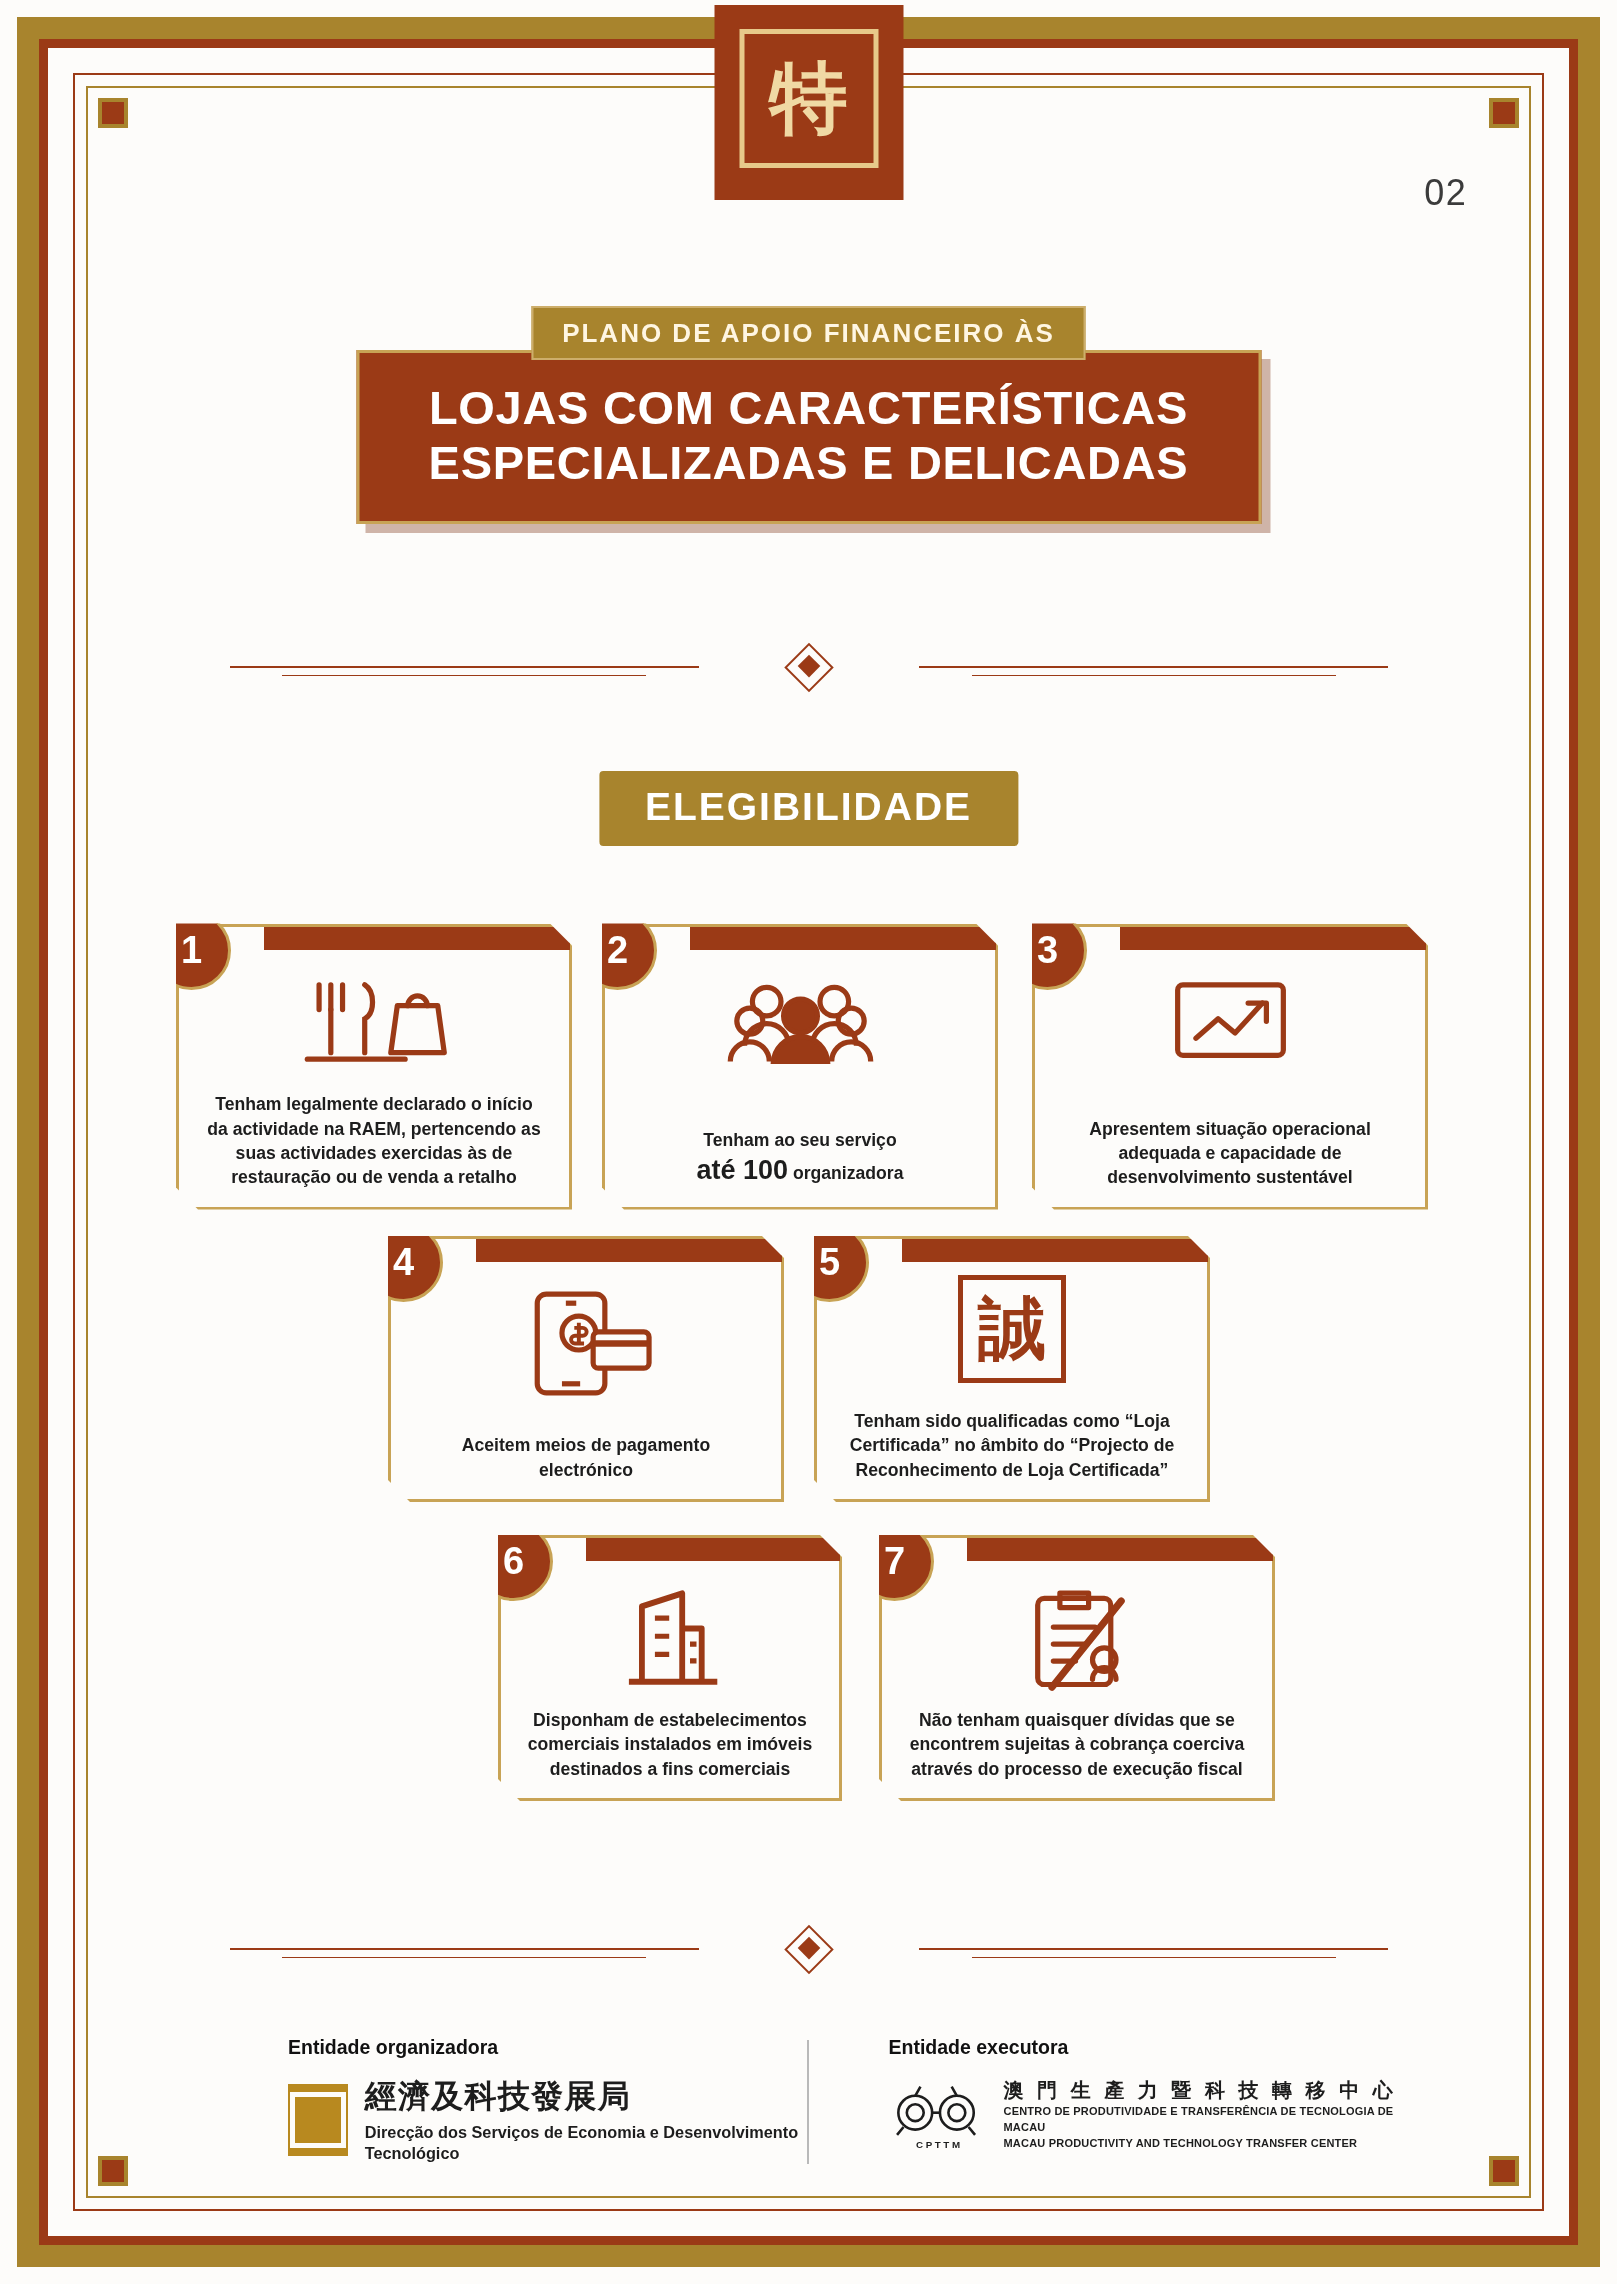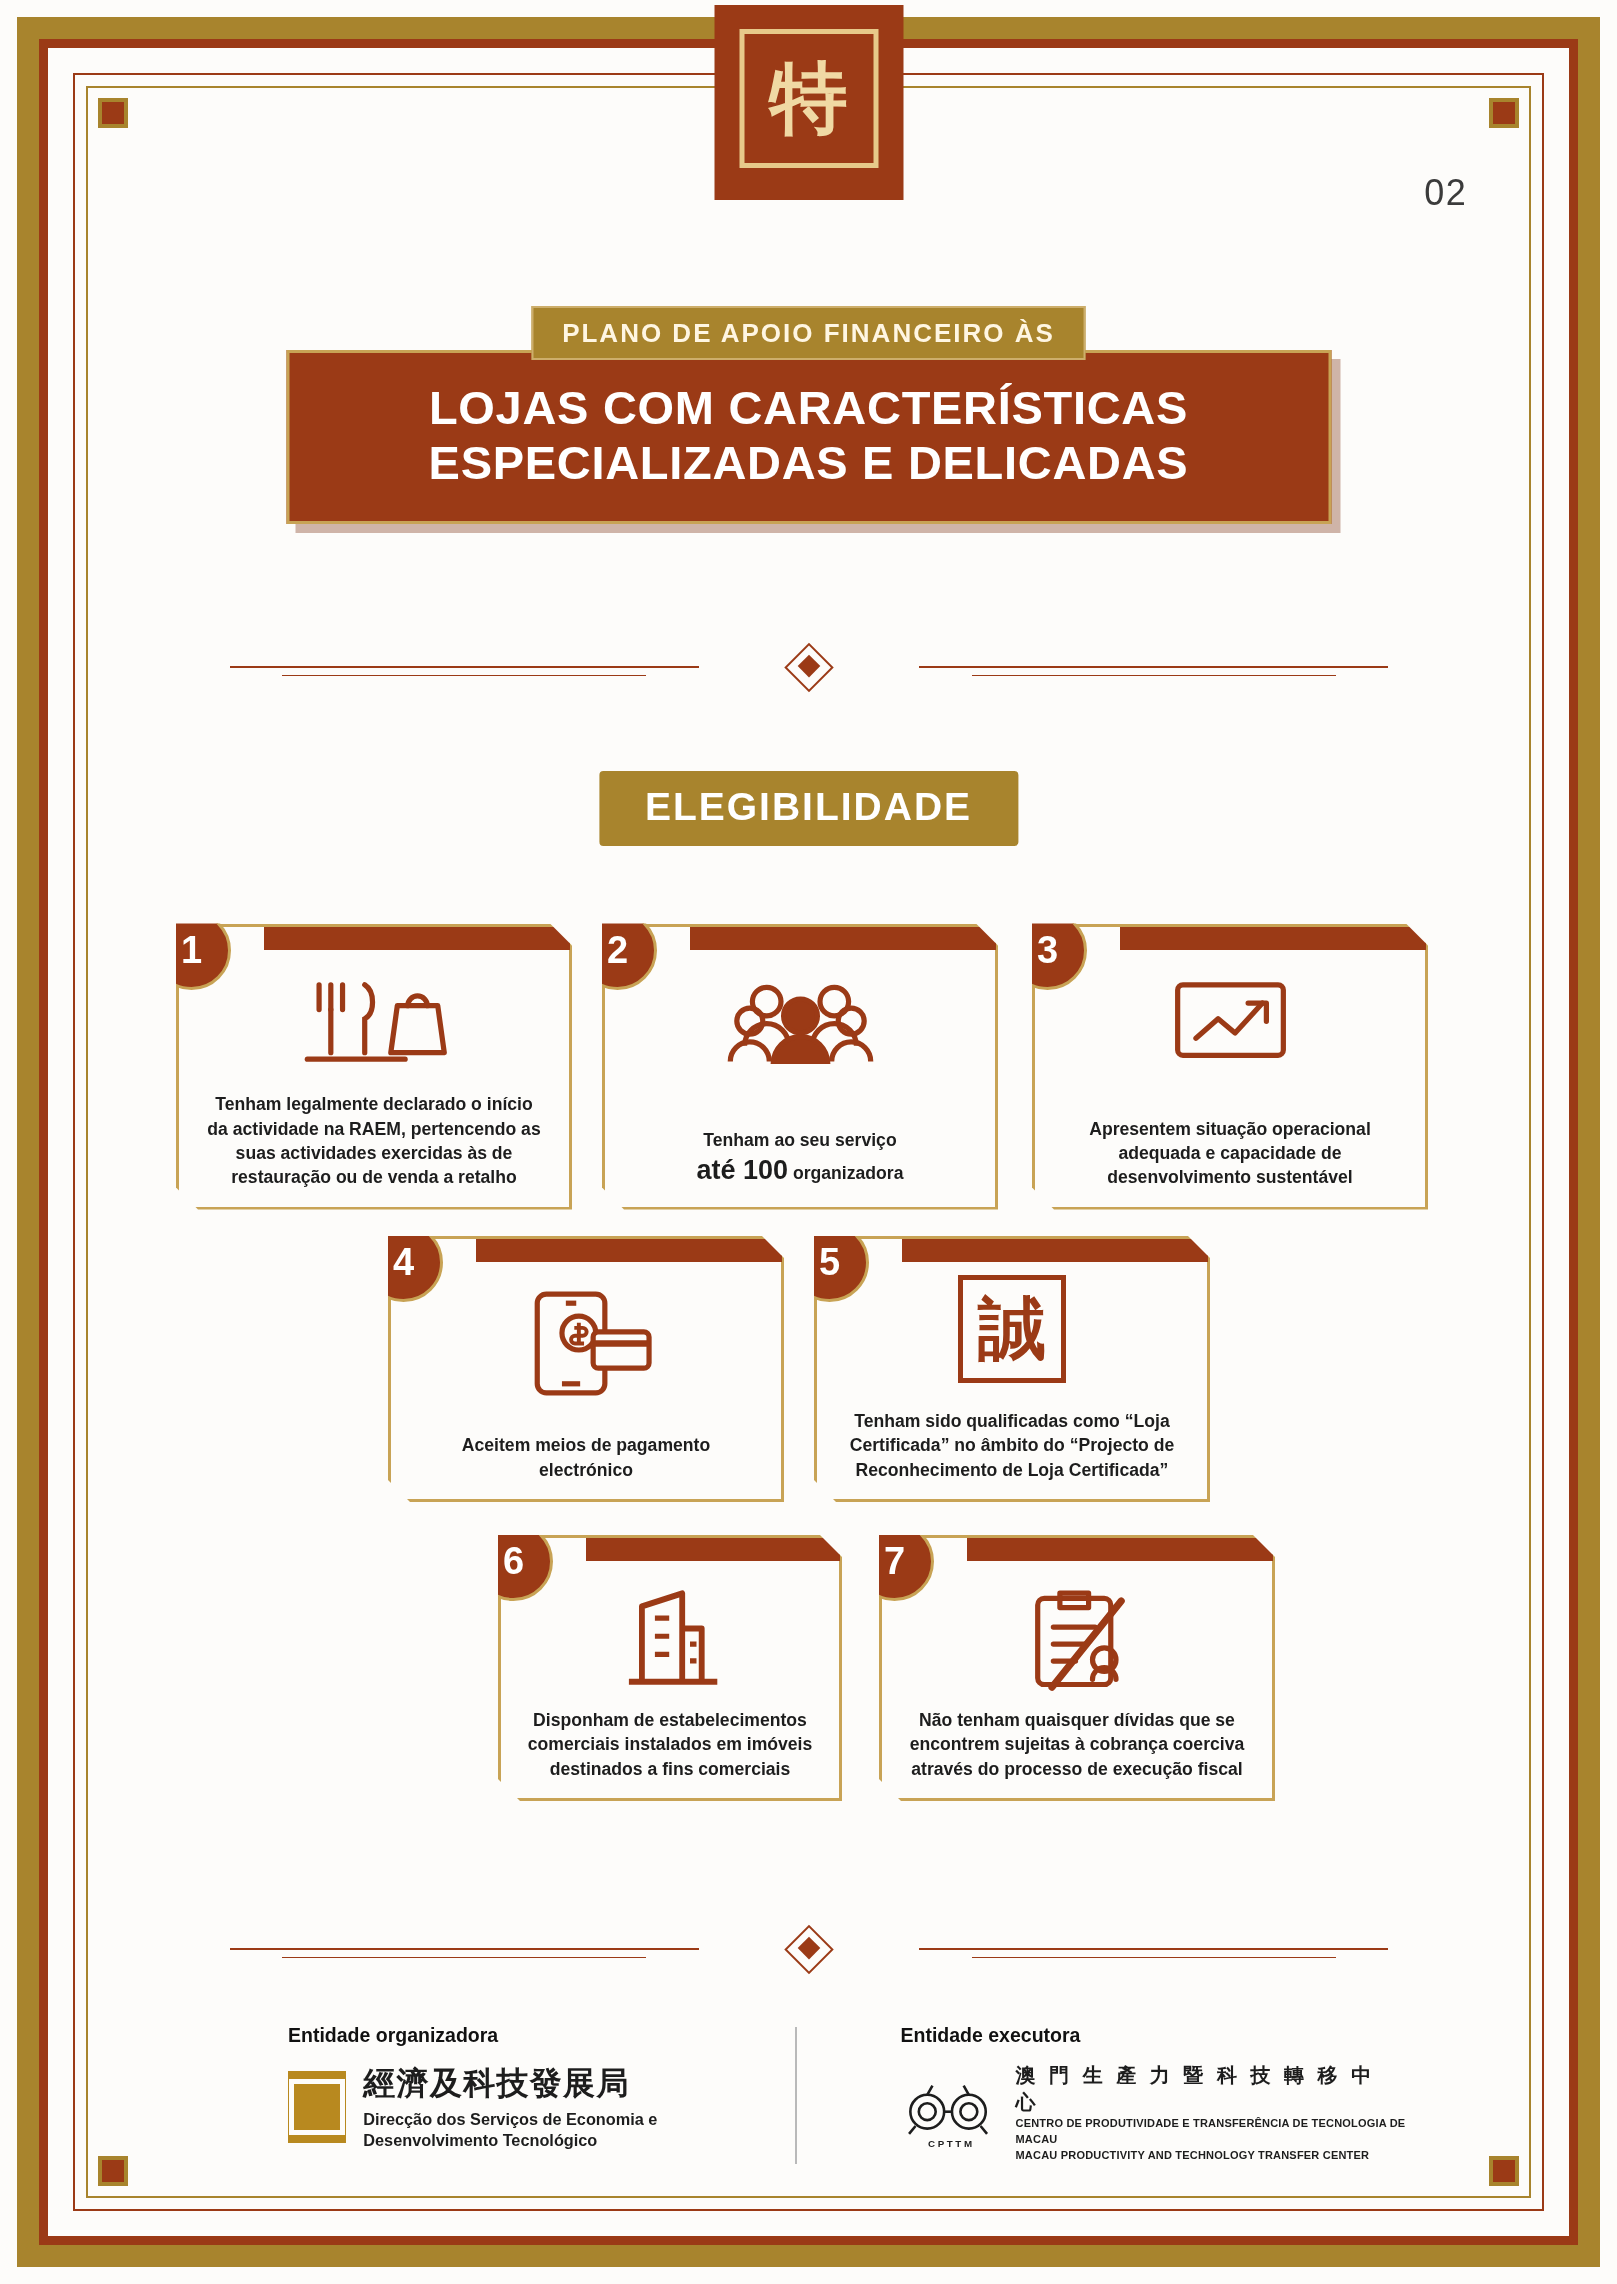--- a/index.html
+++ b/index.html
@@ -69,21 +69,21 @@
 
   
   .page-num{
     position:absolute;right:150px;top:172px;
     font-size:36px;color:#3b3b3b;letter-spacing:1.3px;
   }
 
   
   .title-wrap{
     position:absolute;left:50%;top:306px;transform:translateX(-50%);
-    width:1045px;text-align:center;
+    width:905px;text-align:center;
   }
   .kicker{
     display:inline-block;
     background:#a8842d;
     color:#fff6e2;
     font-size:26px;letter-spacing:2px;
     padding:10.4px 29px 9px 29px;
     border:2px solid #cdae6b;
     position:relative;z-index:4;
     font-weight:600;
@@ -173,21 +173,21 @@
 
   
   .footer{
     position:absolute;left:0;right:0;bottom:120px;
   }
   .foot-inner{
     position:relative;width:1197px;margin:0 auto;
     display:flex;align-items:flex-start;
   }
   .foot-col{flex:1;padding-left:78px;}
-  .foot-col.right{padding-left:104px;}
+  .foot-col.right{padding-left:80px;}
   .foot-label{font-size:19.5px;font-weight:bold;color:#111;margin-bottom:15.6px;}
   .foot-row{display:flex;align-items:center;gap:17px;}
   .foot-logo-dsedt{
     width:72px;height:72px;background:#b8891f;
     display:flex;align-items:center;justify-content:center;
   }
   .foot-logo-dsedt .sq{width:46px;height:46px;border:5.9px solid #fdfcfa;}
   .foot-txt-cn{font-size:32px;font-weight:bold;color:#1d1d1d;letter-spacing:1.3px;font-family:"DejaVu Sans",sans-serif;}
   .foot-txt-pt{font-size:16.3px;font-weight:bold;color:#1d1d1d;line-height:1.3;margin-top:2.6px;}
   .foot-sep{

